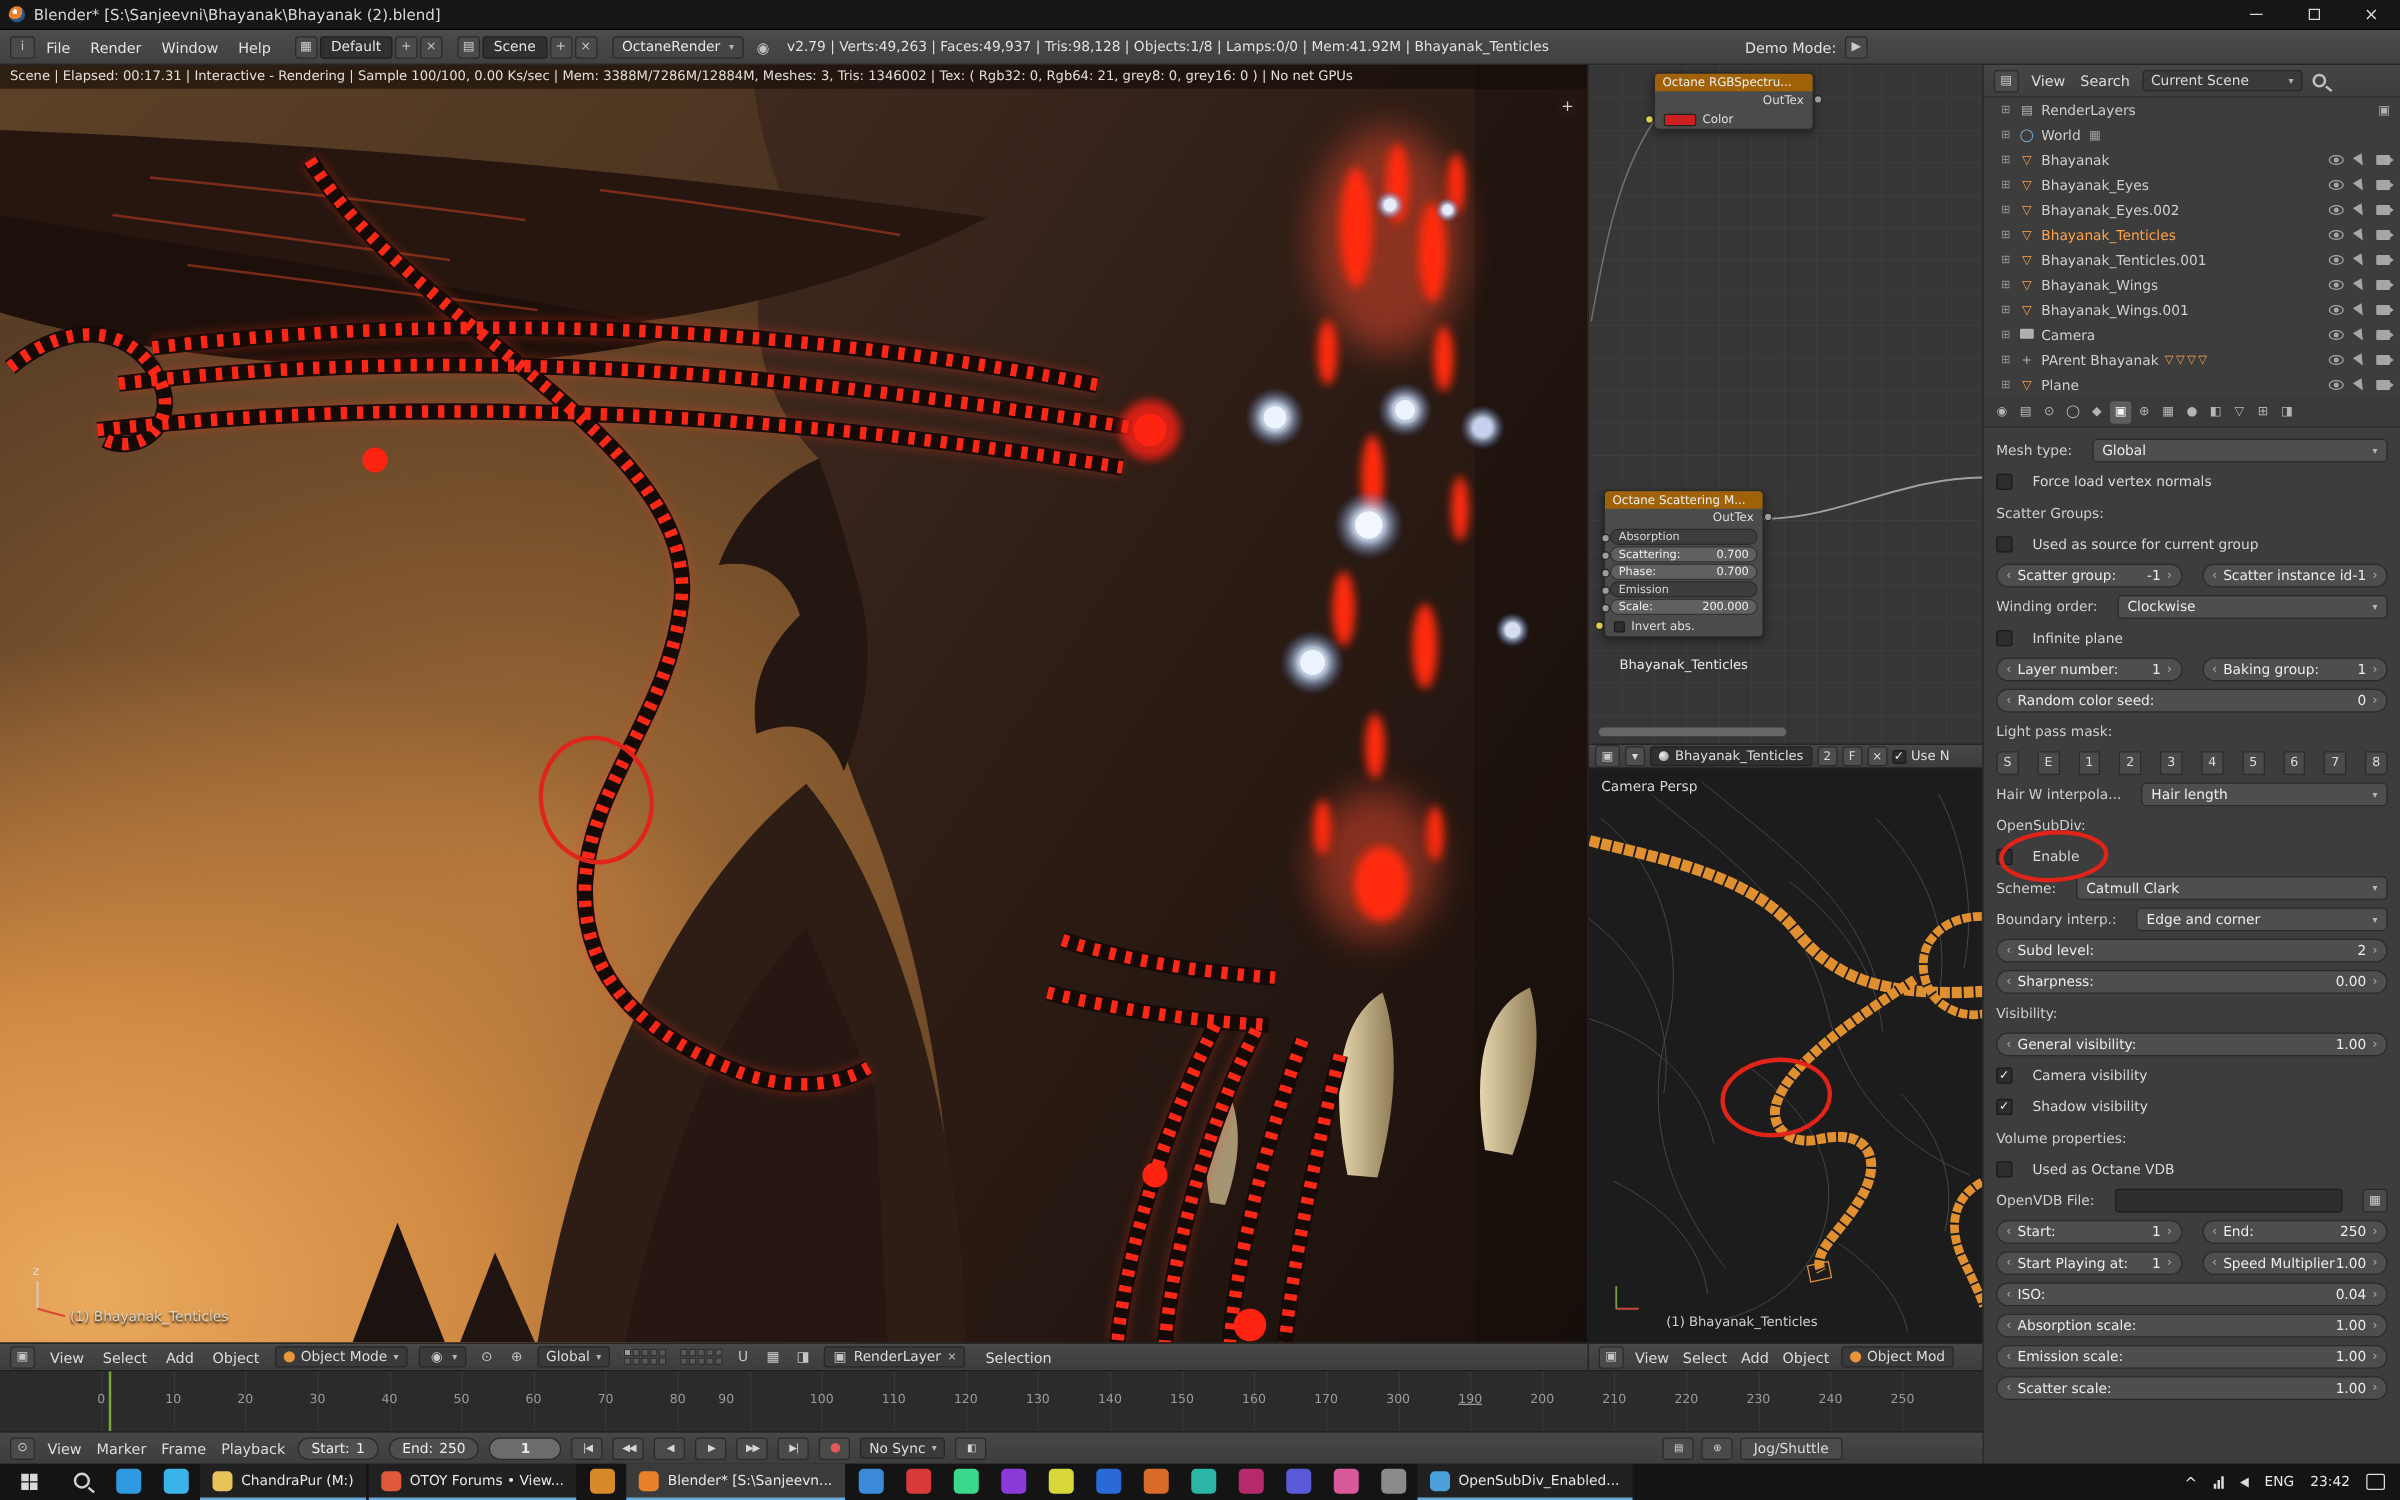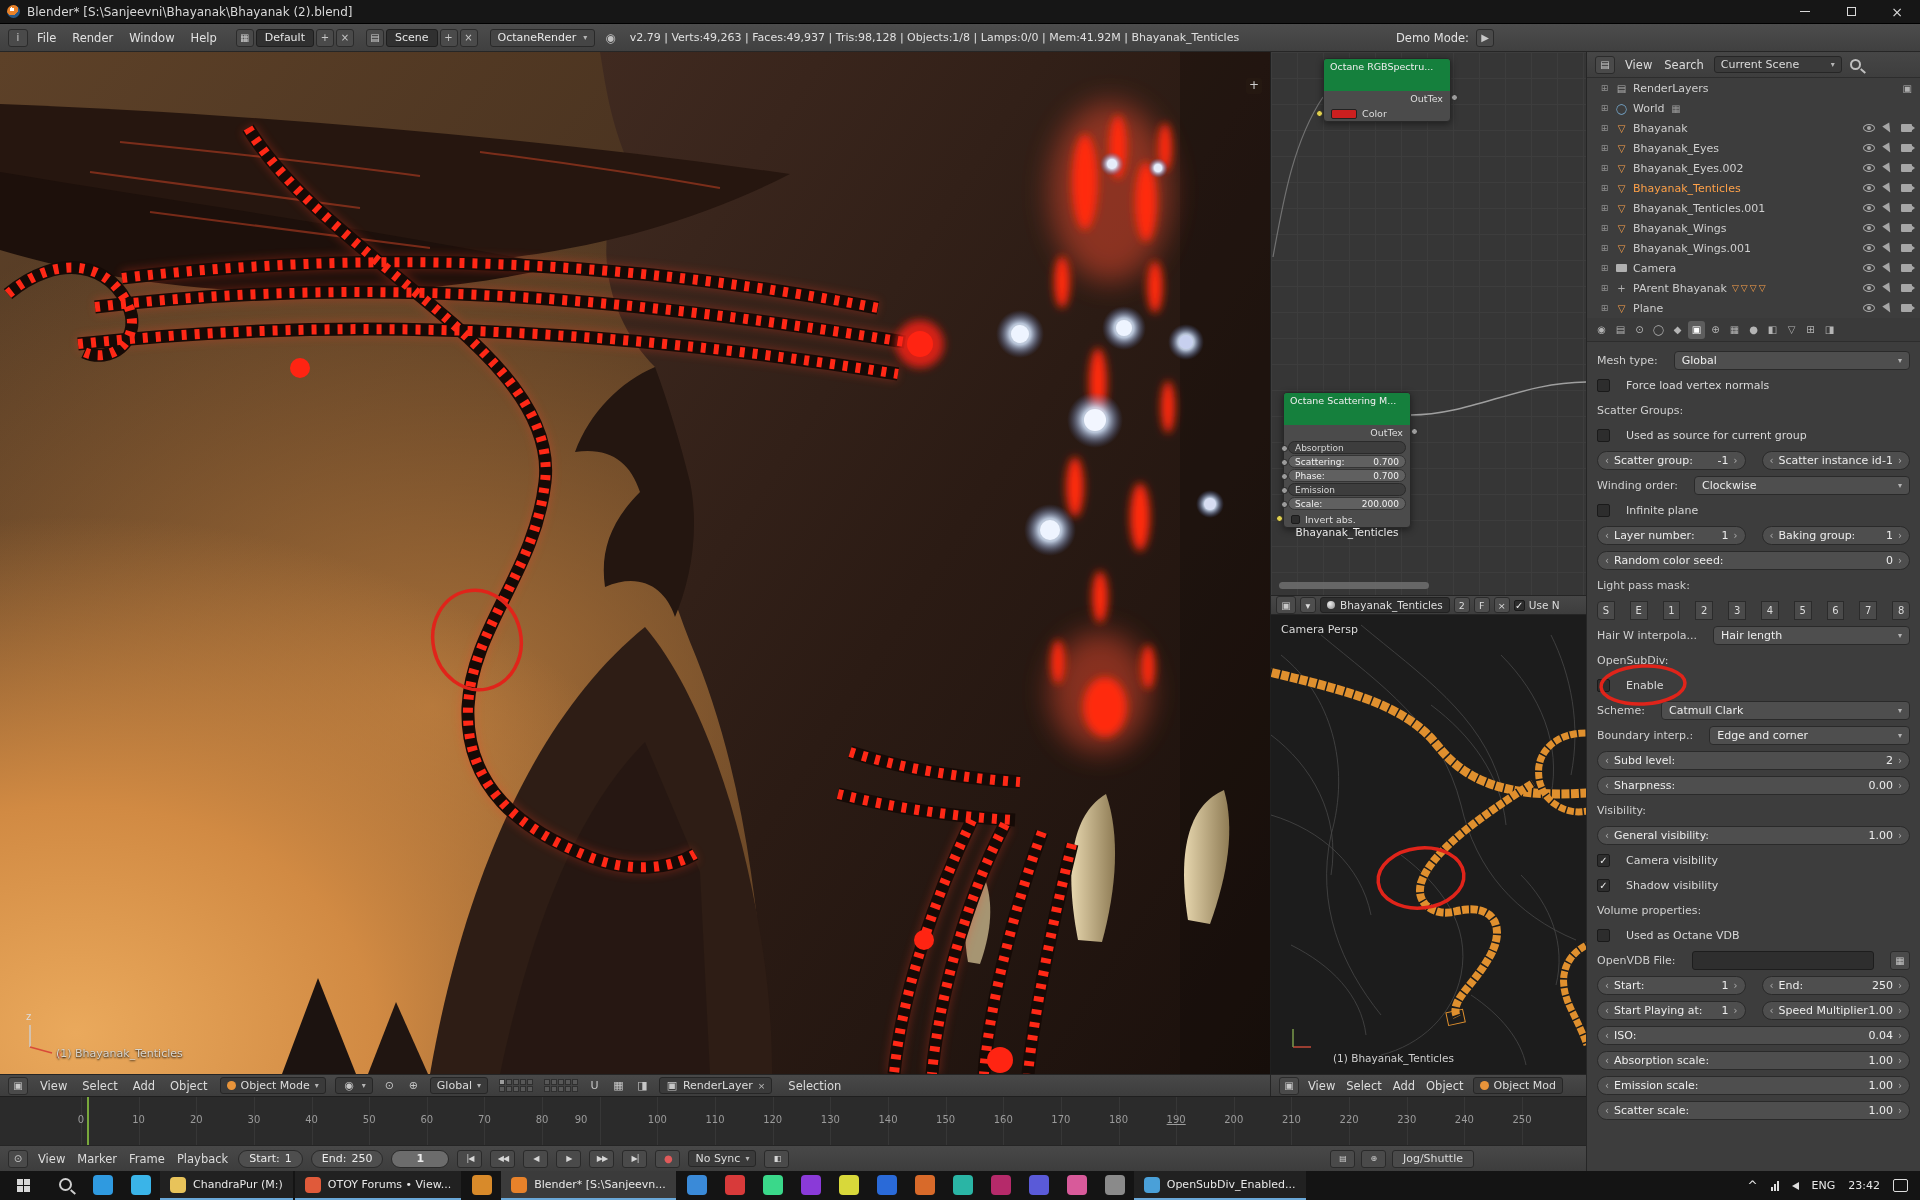--- a/index.html
+++ b/index.html
@@ -52,21 +52,21 @@
     background:rgba(40,28,18,.55);color:#cfcfcf;font-size:12px;line-height:15px;text-align:center}
 
   
   .node-ed{position:absolute;left:1270px;top:52px;width:316px;height:543px;overflow:hidden;
     background-color:#363636;border-left:1px solid #202020;
     background-image:linear-gradient(#3d3d3d 1px,transparent 1px),linear-gradient(90deg,#3d3d3d 1px,transparent 1px);
     background-size:26px 26px}
   .wires{position:absolute;left:0;top:0;width:316px;height:543px}
   .node{position:absolute;background:#4b4b4b;border:1px solid #282828;border-radius:4px;
     box-shadow:0 2px 7px rgba(0,0,0,.45);font-size:10px;color:#dedede}
-  .nhead{height:32px;background:#15803d;border-radius:3px 3px 0 0;padding:0 6px;line-height:16px;
+  .nhead{height:14px;background:#a16207;border-radius:3px 3px 0 0;padding:0 6px;line-height:16px;
     font-size:9.5px;white-space:nowrap;overflow:hidden;color:#eee}
   .nrow{height:15px;display:flex;align-items:center;padding:0 7px;position:relative;font-size:9.5px}
   .nrow.right{justify-content:flex-end}
   .nslider{margin:1px 4px;height:13px;background:#606060;border:1px solid #343434;border-radius:7px;
     display:flex;justify-content:space-between;align-items:center;padding:0 6px;font-size:9px;position:relative;color:#f0f0f0}
   .nfield{margin:1px 4px;height:13px;background:#3d3d3d;border:1px solid #2a2a2a;border-radius:7px;
     display:flex;align-items:center;padding:0 6px;font-size:9px;position:relative;color:#d8d8d8}
   .sock{position:absolute;width:7px;height:7px;border-radius:50%;background:#9c9c9c;border:1px solid #222}
   .sock.l{left:-8px;top:3px}.sock.r{right:-8px;top:3px}.sock.y{background:#e0cf4e}
   .swatch{width:26px;height:10px;background:#cc1f1f;border:1px solid #222;border-radius:2px;margin-right:5px}
@@ -384,20 +384,21 @@
           <circle cx="814" cy="1035" r="12"></circle>
       </g>
 
       <g font-size="10" font-family="DejaVu Sans, sans-serif">
         <line x1="30" y1="995" x2="30" y2="973" stroke="#cccccc" stroke-width="1.5"></line>
         <text x="26" y="968" fill="#dddddd">z</text>
         <line x1="30" y1="995" x2="52" y2="1001" stroke="#d84a38" stroke-width="1.5"></line>
         <text x="56" y="1006" fill="#e06a50">x</text>
       </g>
     </svg>
+    <div class="vpinfo">Scene | Elapsed: 00:17.31 | Interactive - Rendering | Sample 100/100, 0.00 Ks/sec | Mem: 3388M/7286M/12884M, Meshes: 3, Tris: 1346002 | Tex: ( Rgb32: 0, Rgb64: 21, grey8: 0, grey16: 0 ) | No net GPUs</div>
     <div class="vplabel">(1) Bhayanak_Tenticles</div>
     <div class="vpplus">+</div>
   </div>
 
   <div class="node-ed">
     <svg class="wires" viewBox="0 0 316 543">
       <path d="M140,363 C200,363 250,330 316,330" stroke="#9f9f9f" stroke-width="1.5" fill="none"></path>
       <path d="M52,45 C22,90 12,150 2,205" stroke="#8a8a8a" stroke-width="1.2" fill="none" opacity=".7"></path>
     </svg>
     <div class="node n1" style="left:52px;top:6px;width:128px">
@@ -952,21 +953,21 @@
       <div class="tick" style="left: 830.32px;">130</div>
       <div class="tickline" style="left: 887.96px;"></div>
       <div class="tick" style="left: 887.96px;">140</div>
       <div class="tickline" style="left: 945.6px;"></div>
       <div class="tick" style="left: 945.6px;">150</div>
       <div class="tickline" style="left: 1003.24px;"></div>
       <div class="tick" style="left: 1003.24px;">160</div>
       <div class="tickline" style="left: 1060.88px;"></div>
       <div class="tick" style="left: 1060.88px;">170</div>
       <div class="tickline" style="left: 1118.52px;"></div>
-      <div class="tick" style="left: 1118.52px;">180</div>
+      <div class="tick" style="left: 1118.52px;">300</div>
       <div class="tickline" style="left: 1176.16px;"></div>
       <div class="tick" style="left: 1176.16px; text-decoration: underline;">190</div>
       <div class="tickline" style="left: 1233.8px;"></div>
       <div class="tick" style="left: 1233.8px;">200</div>
       <div class="tickline" style="left: 1291.44px;"></div>
       <div class="tick" style="left: 1291.44px;">210</div>
       <div class="tickline" style="left: 1349.08px;"></div>
       <div class="tick" style="left: 1349.08px;">220</div>
       <div class="tickline" style="left: 1406.72px;"></div>
       <div class="tick" style="left: 1406.72px;">230</div>

